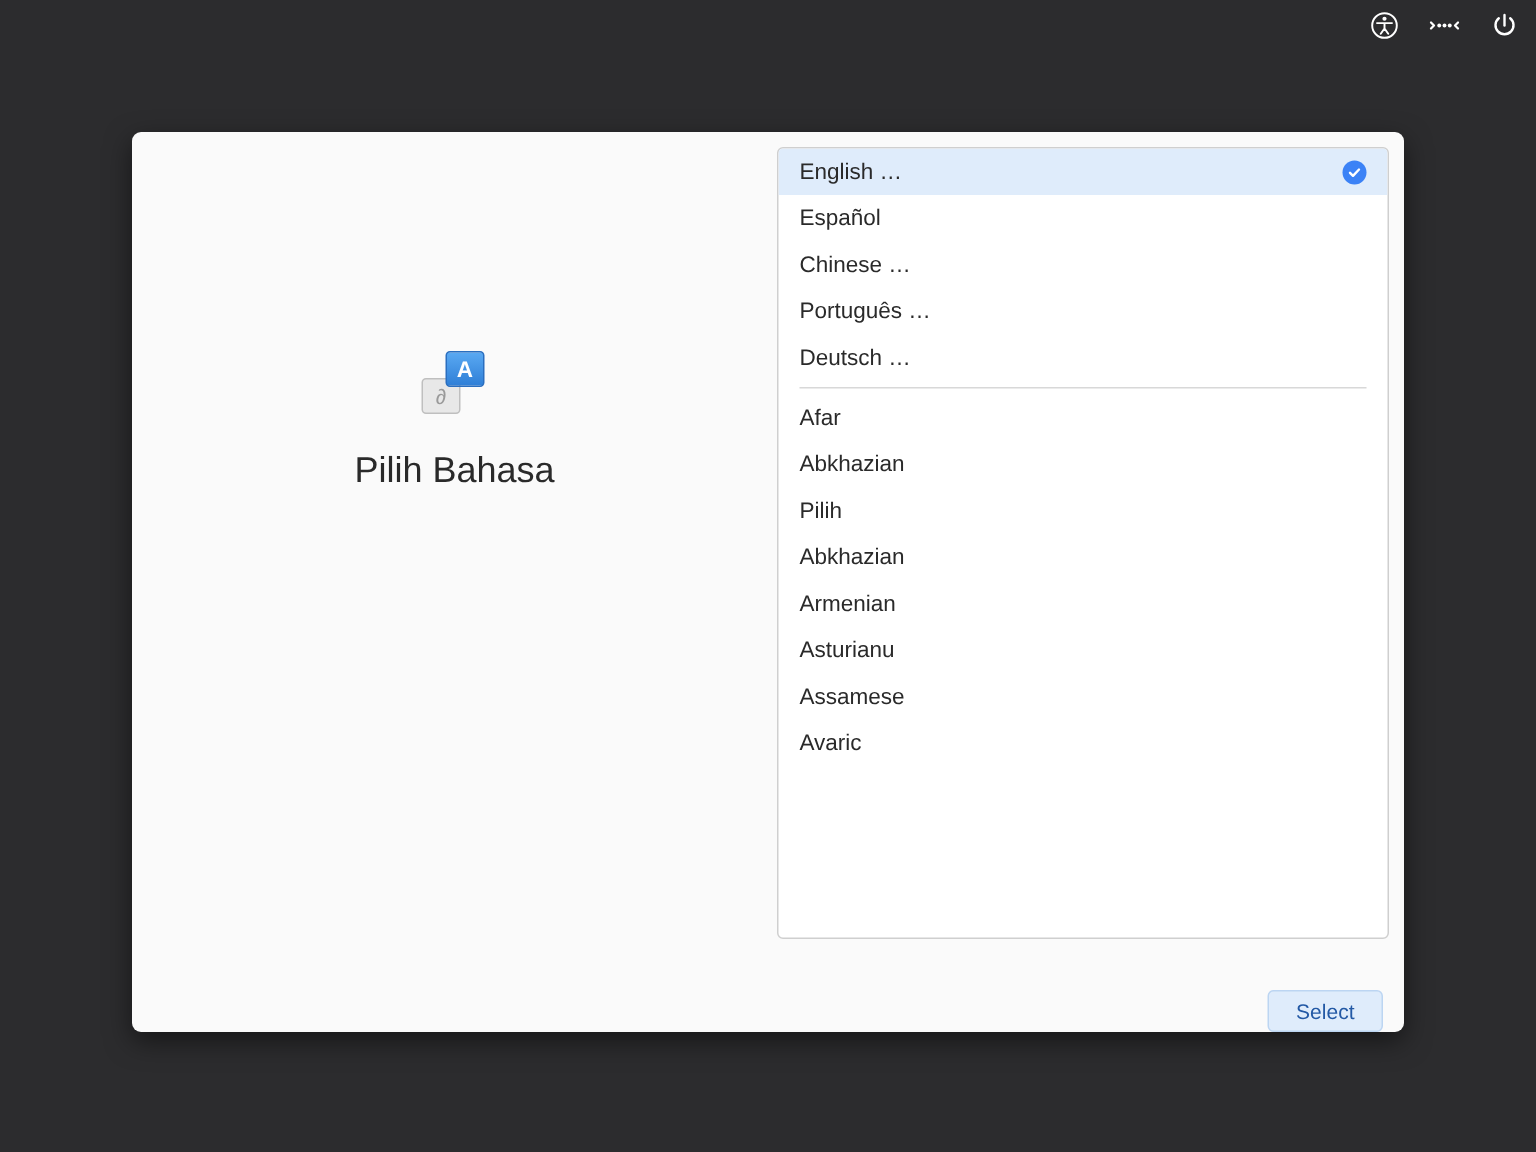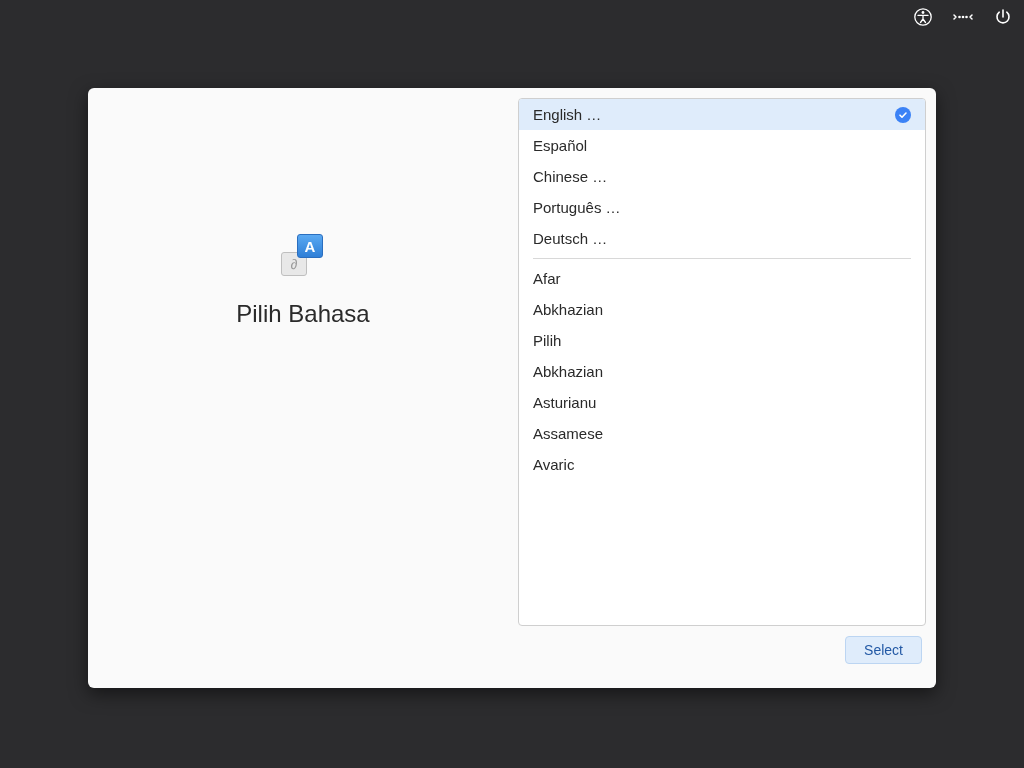--- a/index.html
+++ b/index.html
@@ -130,21 +130,21 @@
       flex-shrink: 0;
     }
     .divider {
       height: 1px;
       background: #d8d8d8;
       margin: 4px 14px;
     }
     .panel-footer {
       height: 52px;
       display: flex;
-      align-items: flex-start;
+      align-items: flex-end;
       justify-content: flex-end;
       padding: 0 14px;
     }
     .select-btn {
       padding: 5px 18px;
       background: #dfecfb;
       border: 1px solid #bcd5f2;
       border-radius: 4px;
       color: #2359a5;
       font-size: 14px;
@@ -218,20 +218,23 @@
         <div class="list-item">
           <span>Abkhazian</span>
         </div>
         <div class="list-item">
           <span>Pilih</span>
         </div>
         <div class="list-item">
           <span>Abkhazian</span>
         </div>
         <div class="list-item">
+          <span>Armenian</span>
+        </div>
+        <div class="list-item">
           <span>Asturianu</span>
         </div>
         <div class="list-item">
           <span>Assamese</span>
         </div>
         <div class="list-item">
           <span>Avaric</span>
         </div>
       </div>
 

